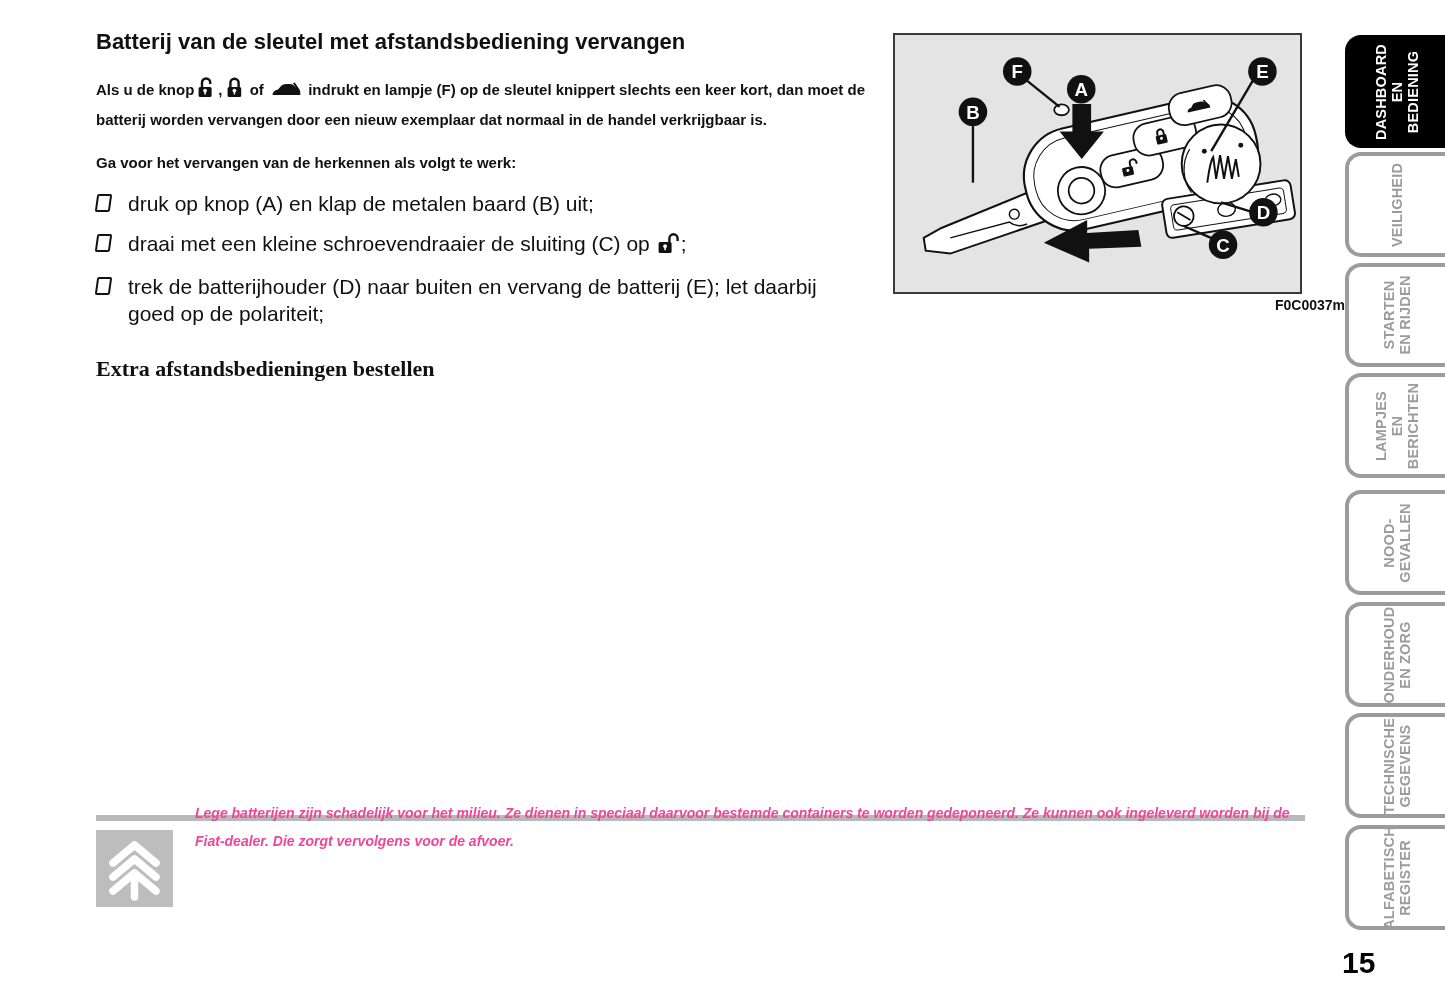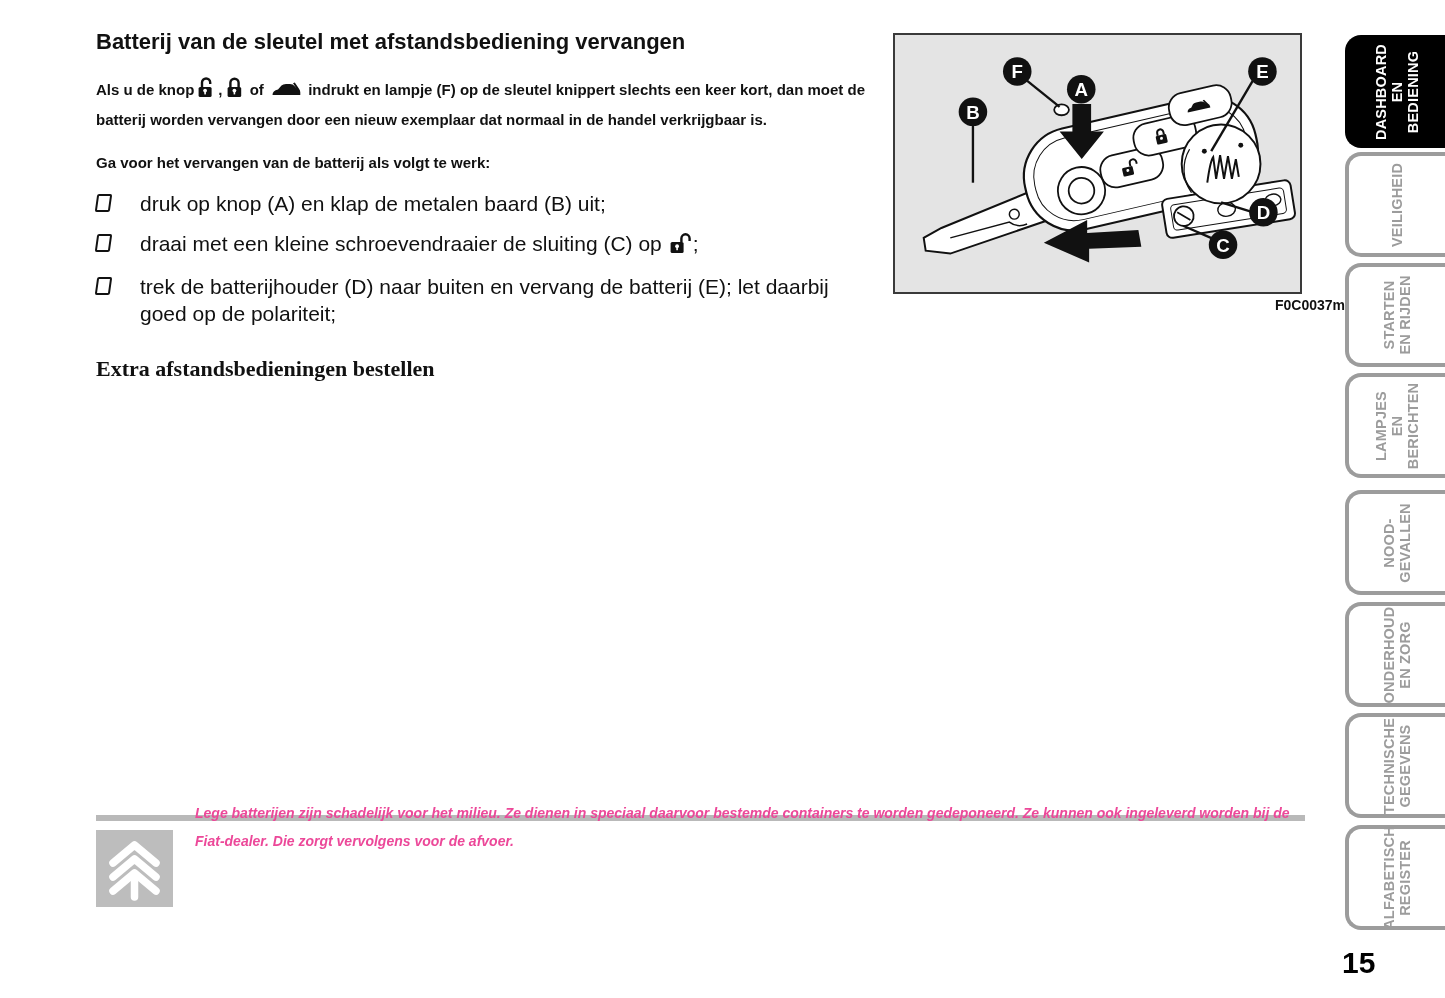--- a/index.html
+++ b/index.html
@@ -16,21 +16,21 @@
   #content { position: absolute; left: 96px; top: 28px; width: 772px; }
   h1.sec-title { font-size: 22px; line-height: 28px; font-weight: bold; margin-bottom: 20px; }
   h2.sec-title { font-size: 22px; line-height: 28px; font-weight: bold; margin: 28px 0 14px; font-family: Liberation Serif, serif; }
   .para { font-size: 15px; line-height: 27px; margin-bottom: 16px; font-weight: bold; }
   .para.tight { margin-bottom: 14px; }
 
   .inline-icon { display:inline-block; vertical-align:-3px; margin:0 3px; }
   .inline-icon.after { margin-left:7px; margin-right:2px; }
 
   ul.steps { list-style:none; }
-  ul.steps li { display:flex; gap:29px; font-size:21px; line-height:27px; margin-bottom:13px; }
+  ul.steps li { display:flex; gap:17px; font-size:21px; line-height:27px; margin-bottom:13px; }
   .bullet-box {
     flex:0 0 auto; width:15px; height:18px; margin-top:4px;
     border:2.5px solid #111; border-radius:2px;
     transform: skewX(-8deg);
     background:#fff;
   }
   .li-text { flex:1 1 auto; }
 
   
   #figure-box {
@@ -101,21 +101,21 @@
           <circle cx="8.4" cy="13.6" r="1.9" fill="#fff"></circle>
           <rect x="7.6" y="13.8" width="1.6" height="3.6" fill="#fff"></rect>
         </svg></span>
     <span>of</span>
     <span class="inline-icon"><svg width="30" height="16" viewBox="0 0 30 16">
           <path d="M1.5,13 Q1.5,8.5 7,7.5 L10.5,3.5 Q12,2 15,2 L19,2 Q22,2 23.5,4 L25.5,6.5 L22,1.2 L23.8,0.6 L28,6.8 Q29.3,8.4 29.3,10.5 L29.3,13 Z" fill="#111"></path>
         </svg></span>
     <span>indrukt en lampje (F) op de sleutel knippert slechts een keer kort, dan moet de batterij worden vervangen door een nieuw exemplaar dat normaal in de handel verkrijgbaar is.</span>
   </p>
 
-  <p class="para tight">Ga voor het vervangen van de batterij als volgt te werk:</p>
+  <p class="para tight">Ga voor het vervangen van de herkennen als volgt te werk:</p>
 
   <ul class="steps">
     <li>
       <span class="bullet-box"></span>
       <span class="li-text">druk op knop (A) en klap de metalen baard (B) uit;</span>
     </li>
     <li>
       <span class="bullet-box"></span>
       <span class="li-text"><span>draai met een kleine schroevendraaier de sluiting (C) op</span><span class="inline-icon after"><svg width="22" height="21" viewBox="0 0 22 21">
               <rect x="1.6" y="9" width="13" height="11" rx="1.6" fill="#111"></rect>

